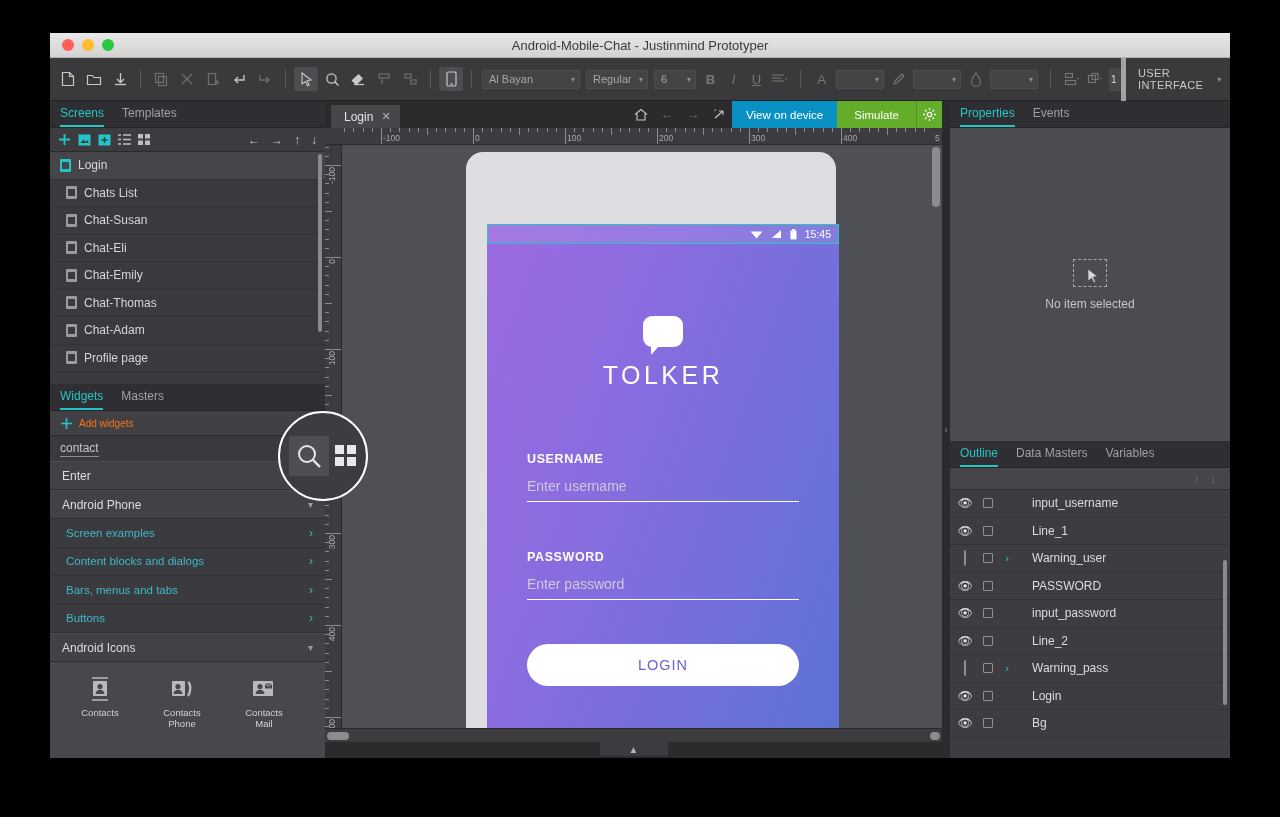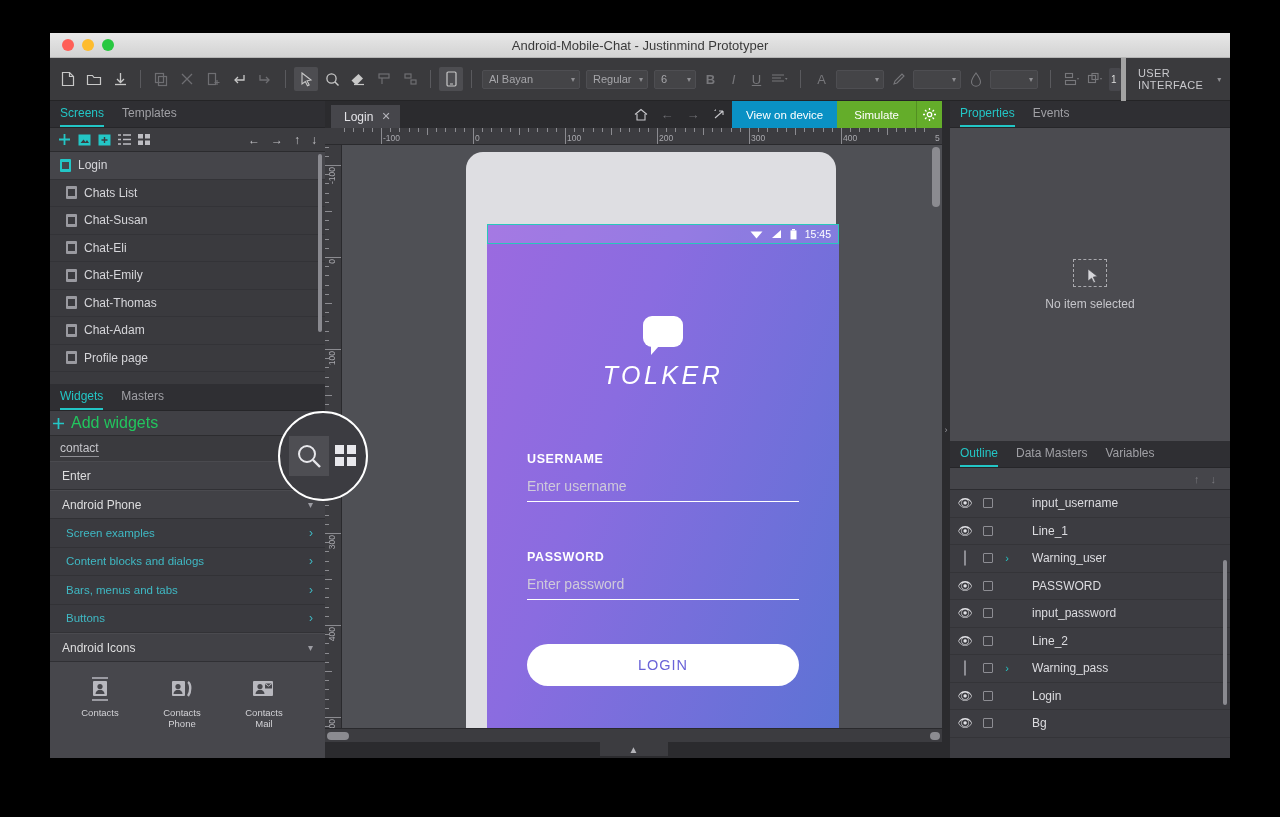--- a/index.html
+++ b/index.html
@@ -130,21 +130,21 @@
   .srow.sel .sicon { background: #23c6c6; }
   .srow.sel .sicon::after { background: #45454a; }
   .list-scroll {
     position: absolute; right: 3px; top: 2px; width: 4px; height: 178px;
     background: #8a8a90; border-radius: 2px;
   }
 
   .widget-sec { flex: 1; display: flex; flex-direction: column; min-height: 0; background: #35353a; }
   .addw {
     height: 25px; background: #404045; display: flex; align-items: center;
-    gap: 7px; padding-left: 3px; font-size: 16px; color: #22c55e;
+    gap: 7px; padding-left: 11px; font-size: 10px; color: #f97316;
     border-bottom: 1px solid #2c2c2f; flex: none;
   }
   .srch {
     height: 25px; background: #3a3a3e; display: flex; align-items: center;
     padding: 0 10px; flex: none;
   }
   .srch .val {
     font-size: 12px; color: #c6c6cb;
     border-bottom: 1px solid #8e8e94; padding-bottom: 1px;
   }
@@ -243,21 +243,21 @@
     background: linear-gradient(110deg, #9b6ae0 0%, #8a6ce0 35%, #5b73d4 100%);
     overflow: hidden;
   }
   .statusbar {
     height: 20px; background: rgba(255,255,255,.10);
     display: flex; align-items: center; justify-content: flex-end;
     gap: 8px; padding-right: 8px;
     outline: 1.5px solid #28c7bb; outline-offset: -1px;
   }
   .sb-time { font-size: 10.5px; color: #fff; }
-  .brand { text-align: center; margin-top: 72px; font-style: italic; }
+  .brand { text-align: center; margin-top: 72px; }
   .bubble {
     width: 40px; height: 31px; background: #fff; border-radius: 9px;
     margin: 0 auto; position: relative;
   }
   .bubble::after {
     content: ""; position: absolute; left: 8px; bottom: -8px;
     width: 0; height: 0;
     border-left: 8px solid #fff;
     border-bottom: 9px solid transparent;
   }

